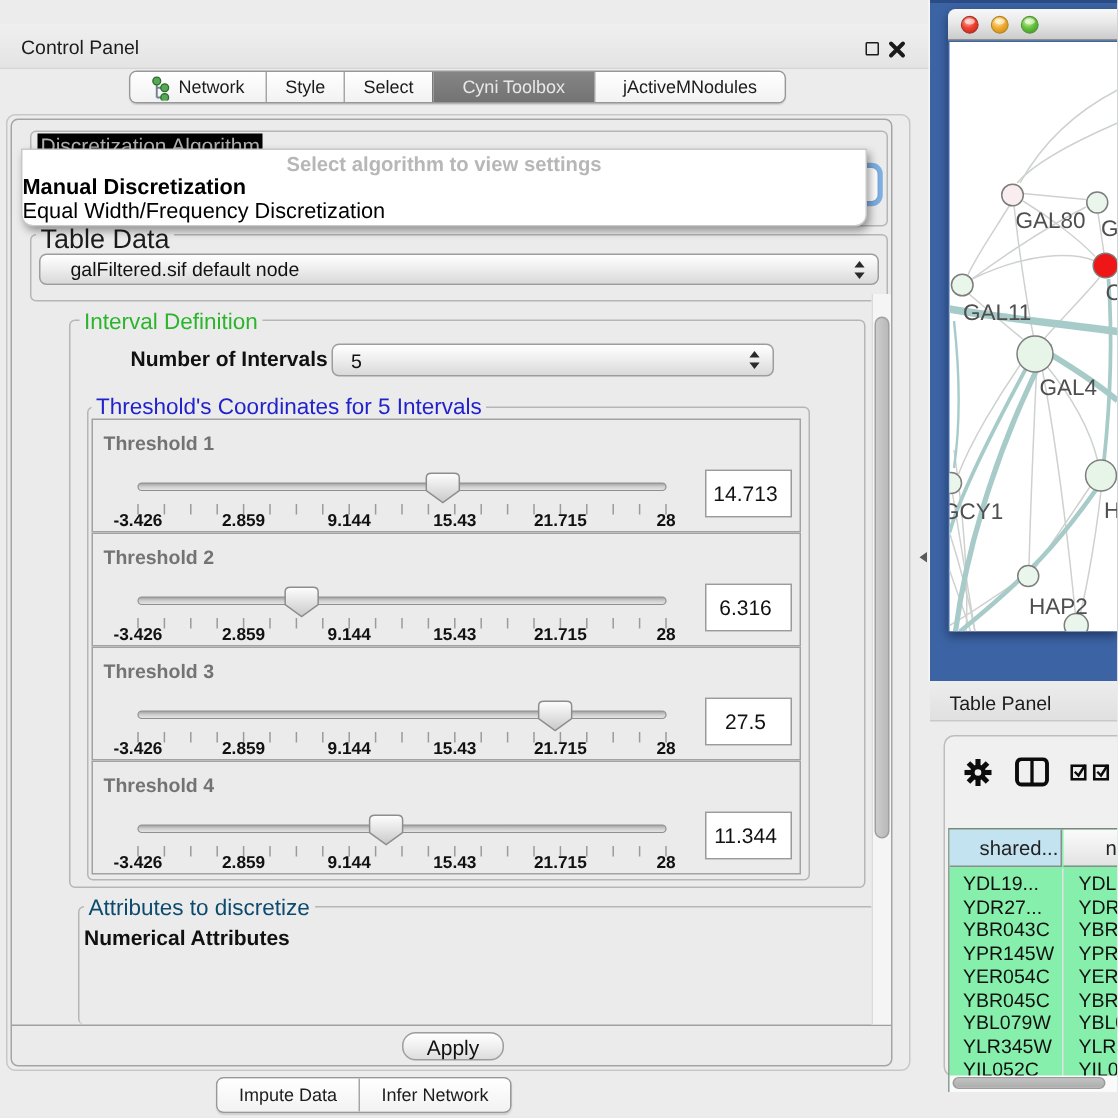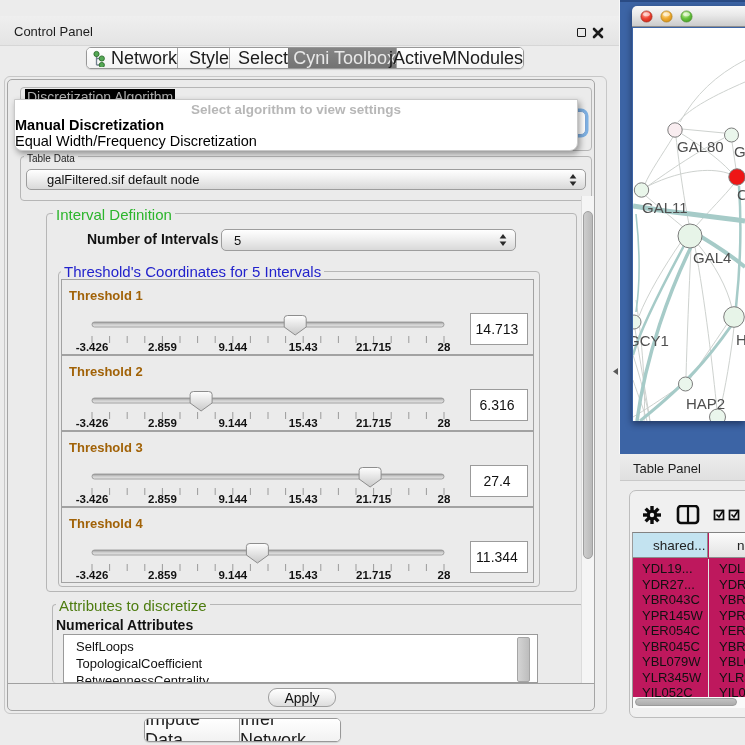--- a/index.html
+++ b/index.html
@@ -1,34 +1,34 @@
 <!DOCTYPE html>
 <html><head><meta charset="utf-8"><style>
 *{margin:0;padding:0;box-sizing:border-box}
 html,body{width:745px;height:745px;overflow:hidden;background:#ececec;
   font-family:"Liberation Sans",sans-serif;position:relative}
 .a{position:absolute}
 .t13{font-size:13px;color:#1c1c1c}
 
 .tabbar{display:flex;border:1px solid #989898;border-radius:5px;background:#fdfdfd;overflow:hidden;
   box-shadow:0 1px 1px rgba(0,0,0,.12)}
-.tab{font-size:18px;color:#1c1c1c;display:flex;align-items:center;justify-content:flex-end;
+.tab{font-size:12px;color:#1c1c1c;display:flex;align-items:center;justify-content:center;
   border-left:1px solid #a6a6a6;background:linear-gradient(#ffffff,#f2f2f2)}
 .tab:first-child{border-left:none}
 .tab.sel{background:linear-gradient(#858585,#737373);color:#e8e8e8;border-left-color:#7a7a7a}
 
 .gbox{border:1px solid #b6b6b6;border-radius:4px}
 .gtitle{position:absolute;background:#ebebeb;padding:0 3px;font-size:15px;line-height:15px}
 
 .combo{background:linear-gradient(#ffffff,#efefef 45%,#d9d9d9);border:1px solid #9d9d9d;border-radius:5px;
   font-size:13px;color:#111;display:flex;align-items:center}
 .carr{position:absolute;right:8px;top:50%;margin-top:-6px;width:8px;height:12px}
 
 .tpanel{position:absolute;left:61px;width:473px;height:76px;border:1px solid #a2a2a2;background:#ebebeb}
-.ttitle{position:absolute;left:7px;top:8px;font-size:13px;font-weight:bold;color:#a16207}
+.ttitle{position:absolute;left:7px;top:8px;font-size:13px;font-weight:bold;color:#737373}
 .vbox{position:absolute;left:408px;top:33px;width:58px;height:32px;background:#fff;border:1px solid #9b9b9b;
   font-size:14px;color:#111;text-align:center;line-height:30px;padding-right:4px}
 </style></head><body>
 
 <div class="a" style="left:0;top:16px;width:620px;height:745px;background:#ececec">
 
   <div class="a" style="left:0;top:0;width:620px;height:30px;background:linear-gradient(#efefef,#e4e4e4);border-bottom:1px solid #d6d6d6"></div>
   <div class="a t13" style="left:14px;top:8px">Control Panel</div>
   <div class="a" style="left:577px;top:12px;width:9px;height:9px;border:1.6px solid #1a1a1a;border-radius:1px"></div>
   <svg class="a" style="left:592px;top:11px" width="12" height="12" viewBox="0 0 12 12">
@@ -52,21 +52,21 @@
 
   <div class="a" style="left:4px;top:60px;width:603px;height:638px;border:1px solid #c7c7c7;border-radius:6px;background:#ececec"></div>
 
   <div class="a" style="left:7px;top:63px;width:588px;height:632px;border:1px solid #a5a5a5;border-radius:5px;background:#ebebeb"></div>
 
   <div class="a gbox" style="left:20px;top:71px;width:572px;height:64px"></div>
   <div class="a" style="left:25px;top:73px;font-size:14px;color:#aeaeae;background:#000000;padding:0 2px">Discretization Algorithm</div>
   <div class="a" style="left:34px;top:95px;width:552px;height:24px;background:#fff;border:1px solid #7da7d8;border-radius:5px;box-shadow:0 0 0 2.5px rgba(98,160,222,.8)"></div>
 
   <div class="a gbox" style="left:20px;top:140px;width:572px;height:45px"></div>
-  <div class="a gtitle" style="left:24px;top:136px;color:#1c1c1c;font-size:10px;line-height:14px">Table Data</div>
+  <div class="a gtitle" style="left:24px;top:136px;color:#1c1c1c;font-size:18px;line-height:14px">Table Data</div>
   <div class="a combo" style="left:26px;top:153px;width:560px;height:21px;padding-left:20px">galFiltered.sif default node
     <svg class="carr" viewBox="0 0 8 12">
         <path d="M4,0 L7.4,4.4 L0.6,4.4 Z" fill="#2a2a2a"></path>
         <path d="M4,12 L7.4,7.6 L0.6,7.6 Z" fill="#2a2a2a"></path>
       </svg>
   </div>
 
   <div class="a gbox" style="left:46px;top:197px;width:531px;height:379px"></div>
   <div class="a gtitle" style="left:53px;top:191px;color:#2cb52c">Interval Definition</div>
 
@@ -210,21 +210,21 @@
         <line x1="364.4" y1="56" x2="364.4" y2="63" stroke="#9b9b9b" stroke-width="1"></line>
         <line x1="382.0" y1="56" x2="382.0" y2="63" stroke="#9b9b9b" stroke-width="1"></line>
       <text x="30.0" y="70.5" font-size="11.5px" font-weight="bold" fill="#111" text-anchor="middle">-3.426</text>
         <text x="100.4" y="70.5" font-size="11.5px" font-weight="bold" fill="#111" text-anchor="middle">2.859</text>
         <text x="170.8" y="70.5" font-size="11.5px" font-weight="bold" fill="#111" text-anchor="middle">9.144</text>
         <text x="241.2" y="70.5" font-size="11.5px" font-weight="bold" fill="#111" text-anchor="middle">15.43</text>
         <text x="311.6" y="70.5" font-size="11.5px" font-weight="bold" fill="#111" text-anchor="middle">21.715</text>
         <text x="382.0" y="70.5" font-size="11.5px" font-weight="bold" fill="#111" text-anchor="middle">28</text>
       <path d="M297.1,38.5 Q297.1,35.5 300.6,35.5 L315.6,35.5 Q319.1,35.5 319.1,38.5 L319.1,47 L308.1,55 L297.1,47 Z" fill="url(#thg415)" stroke="#8d8d8d" stroke-width="1"></path>
     </svg>
-    <div class="vbox">27.4</div>
+    <div class="vbox">27.5</div>
   </div>
   <div class="tpanel" style="top:491px">
     <div class="ttitle">Threshold 4</div>
     <svg width="471" height="74" style="position:absolute;left:0;top:0" font-family="Liberation Sans, sans-serif">
       <defs>
           <linearGradient id="thg491" x1="0" y1="0" x2="0" y2="1">
         <stop offset="0" stop-color="#fefefe"></stop>
             <stop offset="1" stop-color="#c9c9c9"></stop>
           </linearGradient>
         <linearGradient id="trk491" x1="0" y1="0" x2="0" y2="1">
@@ -260,26 +260,22 @@
         <text x="170.8" y="70.5" font-size="11.5px" font-weight="bold" fill="#111" text-anchor="middle">9.144</text>
         <text x="241.2" y="70.5" font-size="11.5px" font-weight="bold" fill="#111" text-anchor="middle">15.43</text>
         <text x="311.6" y="70.5" font-size="11.5px" font-weight="bold" fill="#111" text-anchor="middle">21.715</text>
         <text x="382.0" y="70.5" font-size="11.5px" font-weight="bold" fill="#111" text-anchor="middle">28</text>
       <path d="M184.4,38.5 Q184.4,35.5 187.9,35.5 L202.9,35.5 Q206.4,35.5 206.4,38.5 L206.4,47 L195.4,55 L184.4,47 Z" fill="url(#thg491)" stroke="#8d8d8d" stroke-width="1"></path>
     </svg>
     <div class="vbox">11.344</div>
   </div>
 
   <div class="a gbox" style="left:52px;top:588px;width:532px;height:79px;border-bottom:none"></div>
-  <div class="a gtitle" style="left:56px;top:582px;color:#4d7c0f">Attributes to discretize</div>
+  <div class="a gtitle" style="left:56px;top:582px;color:#0c4a6e">Attributes to discretize</div>
   <div class="a" style="left:56px;top:601px;font-size:14px;font-weight:bold;color:#111">Numerical Attributes</div>
-  <div class="a" style="left:63px;top:618px;width:475px;height:49px;background:#fff;border:1px solid #9a9a9a;overflow:hidden">
-    <div style="font-size:13px;color:#111;padding-left:12px;line-height:17px;padding-top:3px">SelfLoops<br>TopologicalCoefficient<br>BetweennessCentrality</div>
-    <div class="a" style="right:7px;top:2px;width:13px;height:45px;background:linear-gradient(90deg,#d4d4d4,#bdbdbd);border:1px solid #a5a5a5;border-radius:2px"></div>
-  </div>
 
   <div class="a" style="left:8px;top:667px;width:586px;height:1px;background:#a0a0a0"></div>
 
   <div class="a" style="left:581px;top:180px;width:13px;height:487px;background:#f5f5f5;border-left:1px solid #dcdcdc"></div>
   <div class="a" style="left:583px;top:195px;width:10px;height:348px;background:linear-gradient(90deg,#cdcdcd,#b9b9b9);border:1px solid #a0a0a0;border-radius:5px"></div>
 
   <div class="a" style="left:268px;top:672px;width:68px;height:19px;border:1px solid #9e9e9e;border-radius:9px;
        background:linear-gradient(#ffffff,#f0f0f0 50%,#dddddd);font-size:14px;color:#111;
        display:flex;align-items:center;justify-content:center">Apply</div>
 
@@ -417,21 +413,21 @@
       <line x1="46" y1="1" x2="46" y2="18" stroke="#0c0c0c" stroke-width="2.2"></line>
       <g stroke="#0c0c0c" fill="none">
         <rect x="72.5" y="5.5" width="9" height="9" stroke-width="1.7"></rect>
         <path d="M74.5,9.5 L77,12 L81.5,5" stroke-width="1.6"></path>
         <rect x="87.5" y="5.5" width="9" height="9" stroke-width="1.7"></rect>
         <path d="M89.5,9.5 L92,12 L96.5,5" stroke-width="1.6"></path>
       </g>
     </g>
   </svg>
 
-  <div class="a" style="left:12px;top:532px;width:113px;height:176px;border-top:1px solid #828282;border-left:1px solid #9a9a9a;background:#be185d;overflow:hidden">
+  <div class="a" style="left:12px;top:552px;width:113px;height:176px;border-top:1px solid #828282;border-left:1px solid #9a9a9a;background:#86efac;overflow:hidden">
 
     <div class="a" style="left:0;top:0;width:75px;height:25px;background:#c3e3f0;border-right:1px solid #8d8d8d;border-bottom:1px solid #8d8d8d;
          font-size:13.5px;color:#222;text-align:left;padding-left:20px;line-height:25px">shared...</div>
     <div class="a" style="left:76px;top:0;width:37px;height:25px;background:linear-gradient(#fbfbfb,#e3e3e3);border-bottom:1px solid #8d8d8d;
          font-size:13.5px;color:#222;padding-left:28px;line-height:25px">n</div>
 
     <div class="a" style="left:75px;top:26px;width:1px;height:150px;background:#e2e2e2"></div>
 
     <div class="a" style="left:9px;top:28px;font-size:13px;color:#111;line-height:15.5px;white-space:pre">YDL19...
 YDR27...

